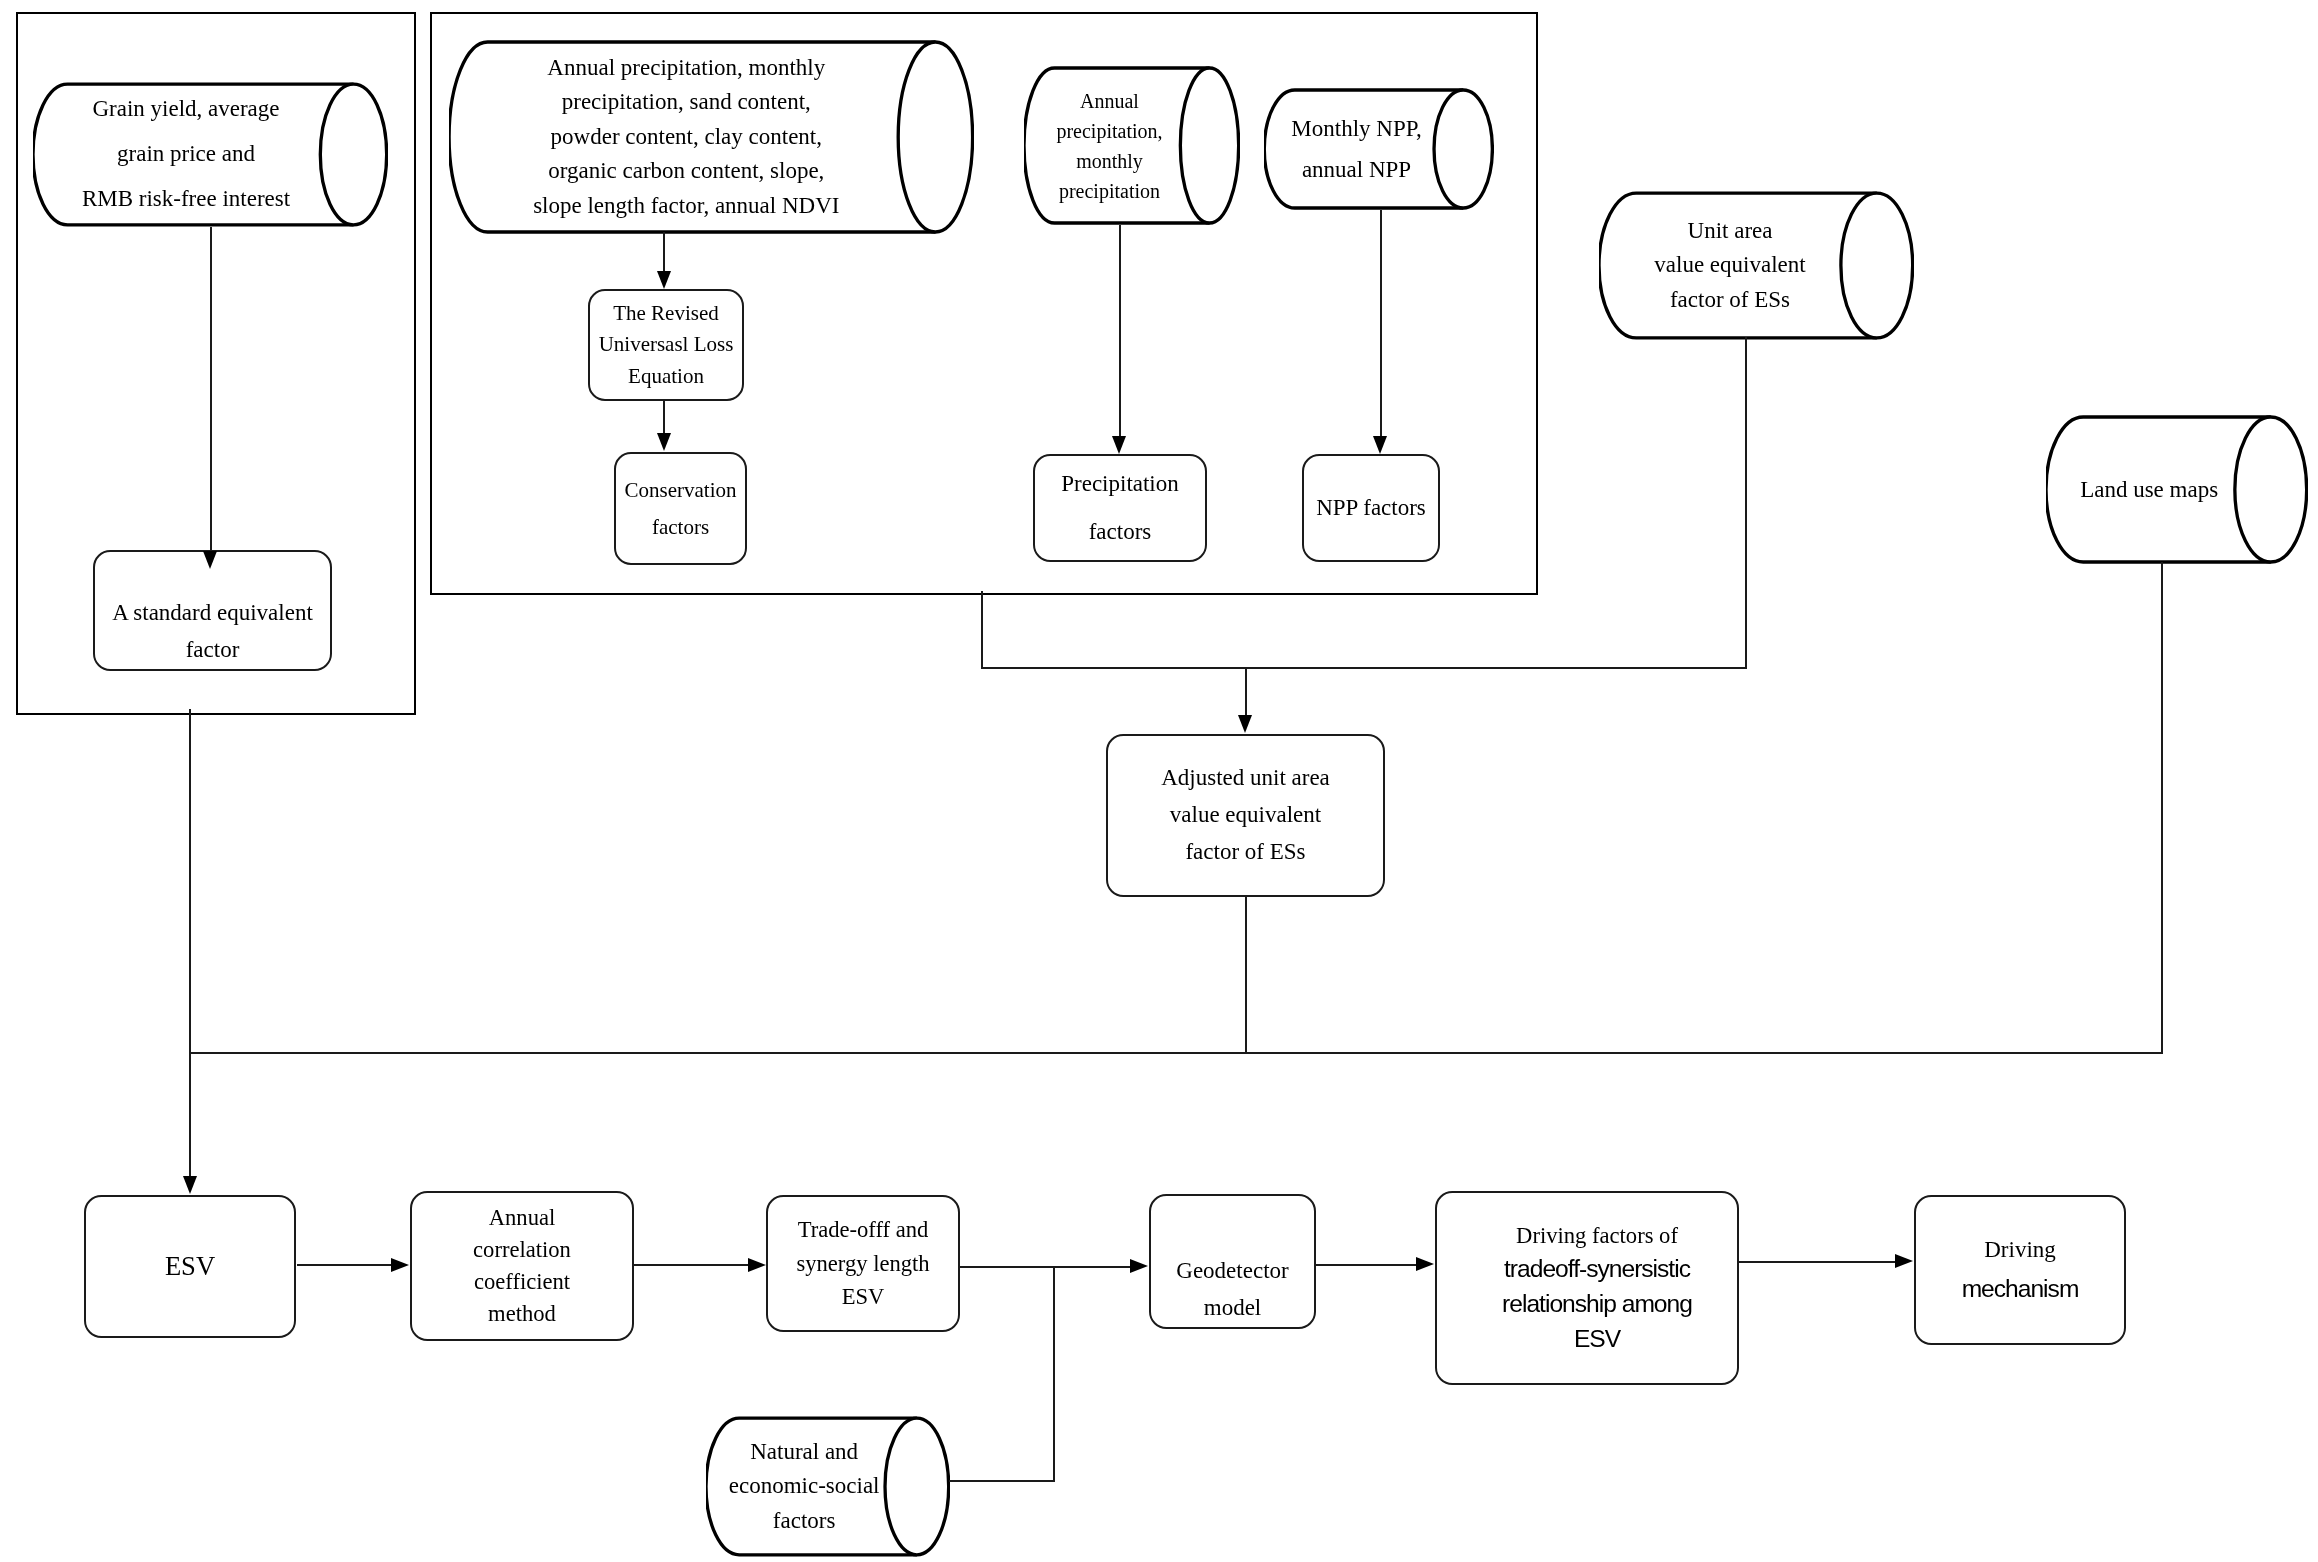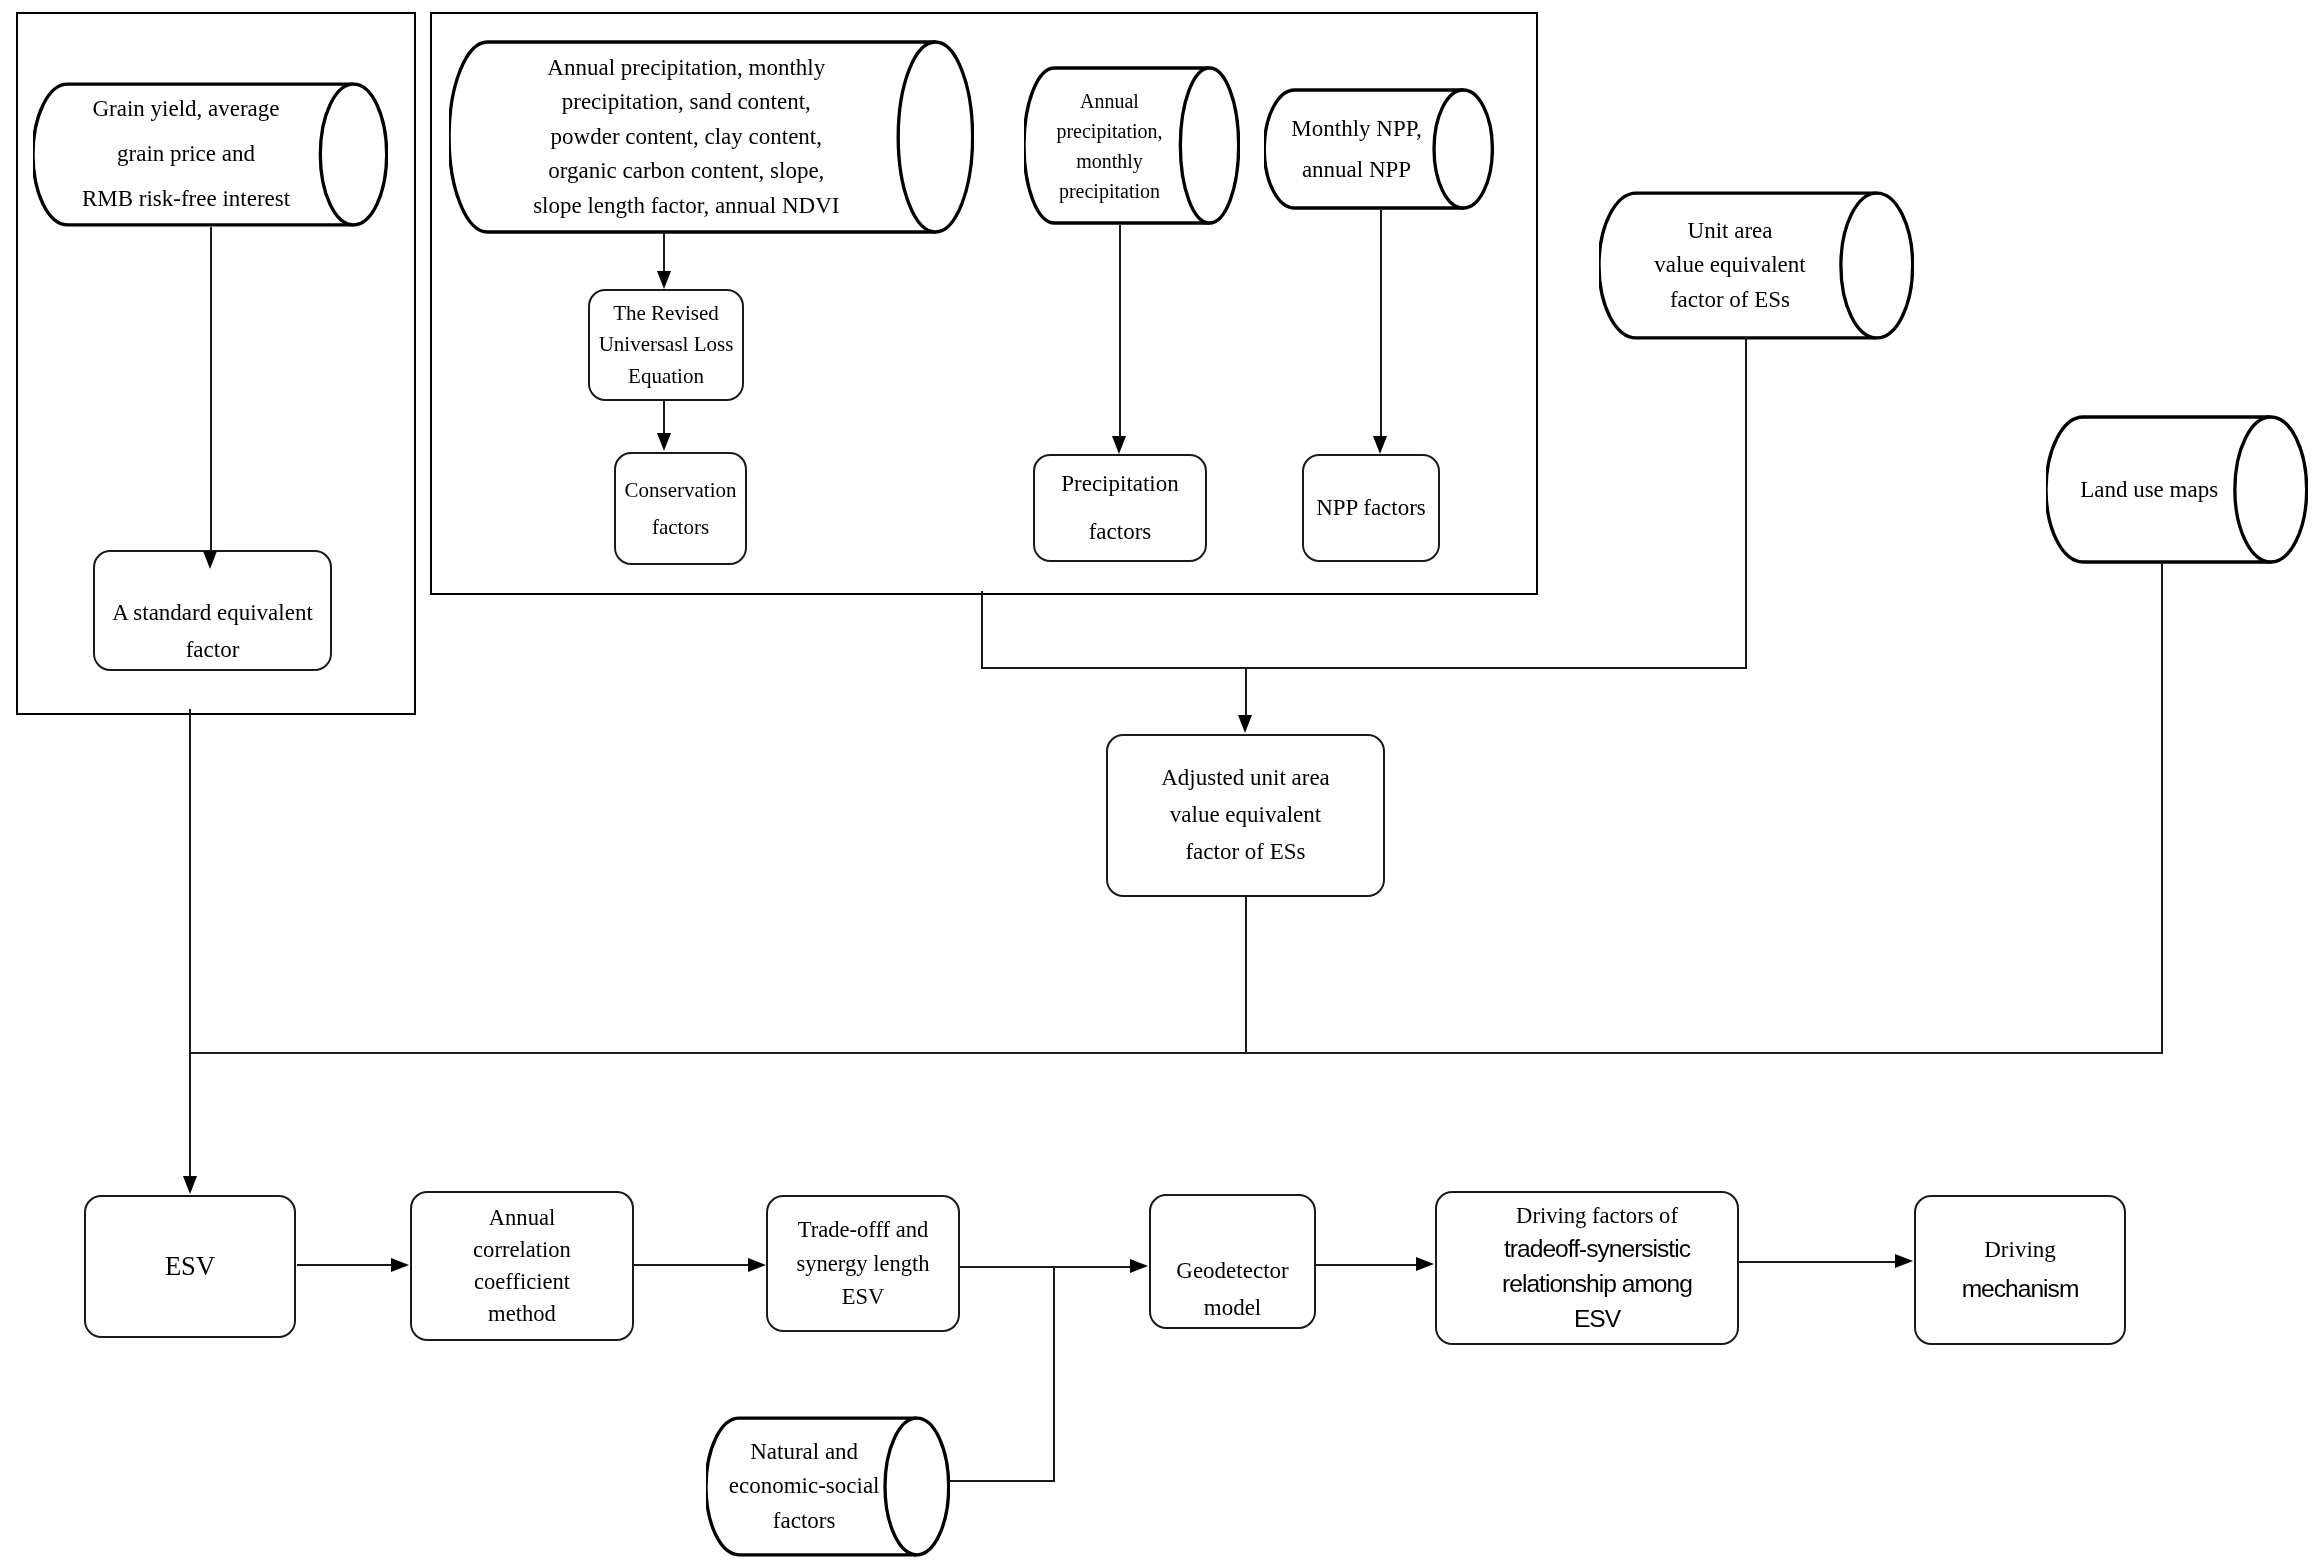--- a/index.html
+++ b/index.html
@@ -15,21 +15,21 @@
             align-items:center;justify-content:center;text-align:center;font-size:23px;}
   .ln{display:block;white-space:nowrap;}
   .hl{position:absolute;height:2px;background:#1a1a1a;}
   .vl{position:absolute;width:2px;background:#1a1a1a;}
   .ar-d{position:absolute;width:0;height:0;border-left:7.3px solid transparent;
         border-right:7.3px solid transparent;border-top:18.6px solid #000;}
   .ar-r{position:absolute;width:0;height:0;border-top:7.3px solid transparent;
         border-bottom:7.3px solid transparent;border-left:18.6px solid #000;}
   .alt{font-family:"Liberation Sans","DejaVu Sans",sans-serif;font-size:24.6px;letter-spacing:-1px;}
   .f40{font-size:26.6px;}
-  .f32{font-size:21px;}
+  .f32{font-size:21px;border-radius:17px;}
   .lh195{line-height:1.95;} .lh18{line-height:1.8;} .lh16{line-height:1.6;}
   .lh15{line-height:1.5;} .lh21{line-height:2.1;} .lh142{line-height:1.42;}
   .lh175{line-height:1.75;}
 </style>
 </head>
 <body>
 
 <div id="canvas">
 
   <div class="container" style="left:16px;top:12px;width:396px;height:699px;"></div>
@@ -165,21 +165,21 @@
     <span class="ln">Trade-offf and</span>
     <span class="ln">synergy length</span>
     <span class="ln">ESV</span>
   </div>
 
   <div class="node lh16" style="left:1149px;top:1194px;width:167px;height:135px;justify-content:flex-end;">
     <span class="ln">Geodetector</span>
     <span class="ln">model</span>
   </div>
 
-  <div class="node lh142" style="left:1435px;top:1191px;width:304px;height:154px;font-size:22.6px;padding-left:20px;">
+  <div class="node lh142" style="left:1435px;top:1191px;width:304px;height:194px;font-size:22.6px;padding-left:20px;">
     <span class="ln">Driving factors of</span>
     <span class="ln alt">tradeoff-synersistic</span>
     <span class="ln alt">relationship among</span>
     <span class="ln alt">ESV</span>
   </div>
 
   <div class="node lh16" style="left:1914px;top:1195px;width:212px;height:150px;">
     <span class="ln">Driving</span>
     <span class="ln alt">mechanism</span>
   </div>

